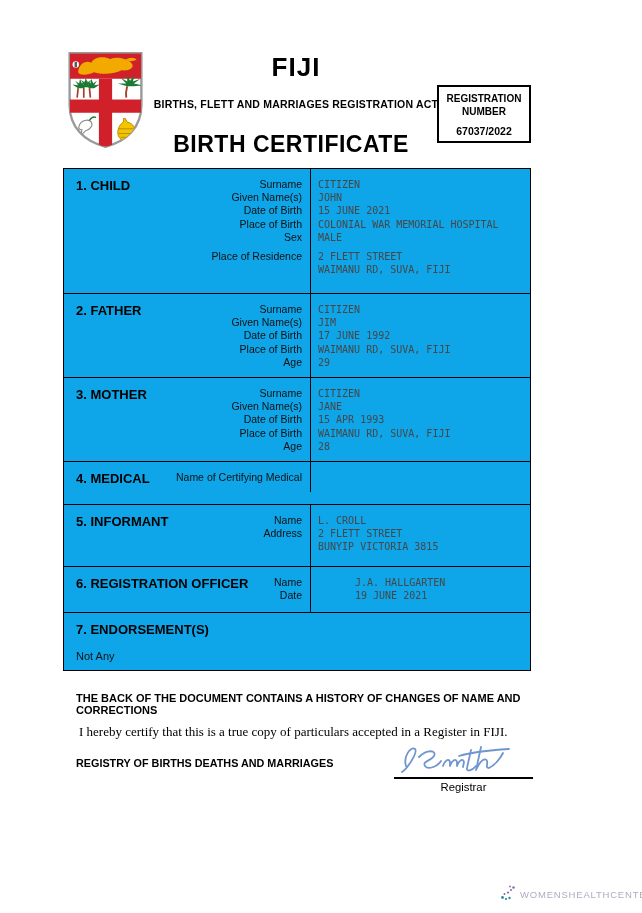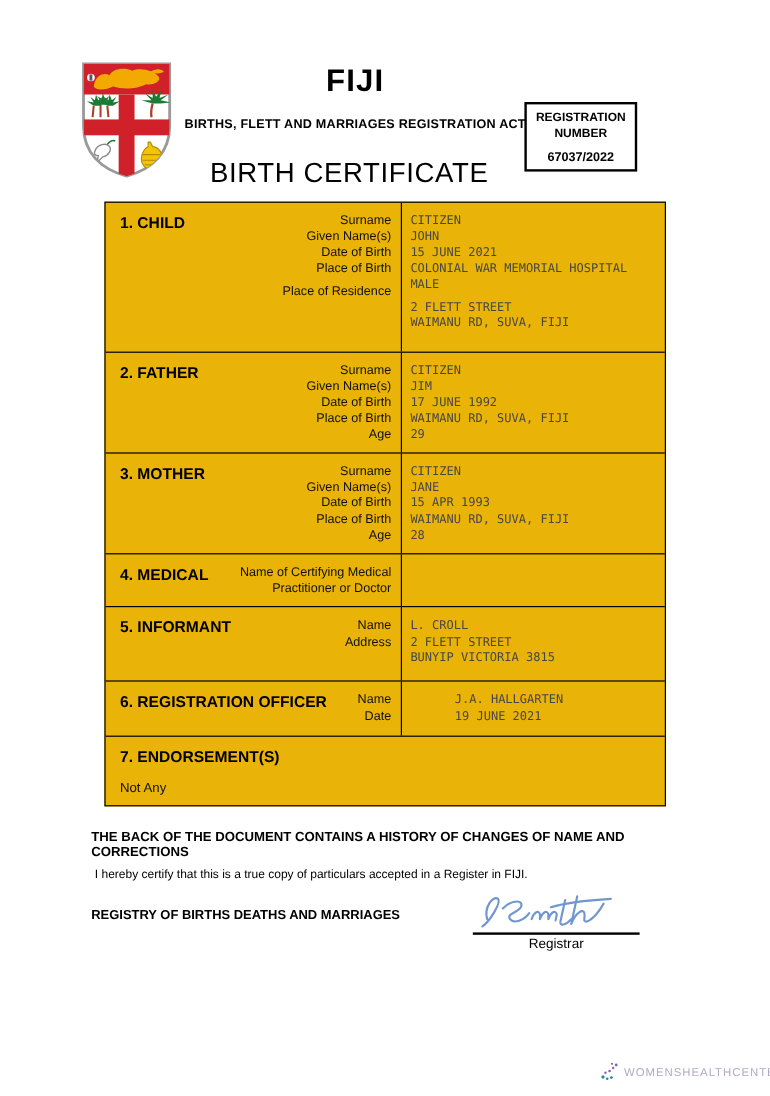--- a/index.html
+++ b/index.html
@@ -10,28 +10,28 @@
   }
   .abs { position:absolute; }
 
   
   .crest { left:63px; top:48px; width:85px; height:104px; }
   .title-fiji { left:0; top:52px; width:592px; text-align:center;
     font-size:26px; font-weight:bold; letter-spacing:1px; }
   .act-line { left:0; top:98px; width:592px; text-align:center;
     font-size:10.5px; font-weight:bold; letter-spacing:0.2px; }
   .doc-title { left:0; top:131px; width:582px; text-align:center;
-    font-size:23px; font-weight:normal; letter-spacing:0.5px; }
+    font-size:23px; font-weight:bold; letter-spacing:0.5px; }
   .reg-box { left:437px; top:85px; width:94px; height:58px;
     border:2px solid #000; text-align:center; padding-top:6px; }
   .reg-box .reg-label { font-size:10px; font-weight:bold; line-height:12.5px; }
   .reg-box .reg-number { font-size:10.5px; font-weight:bold; margin-top:7px; }
 
   
-  .cert-table { left:63px; top:168px; width:468px; border:1.5px solid #000; background:#eab308;margin-left:24px; }
+  .cert-table { left:63px; top:168px; width:468px; border:1.5px solid #000; background:#0ea5e9; }
   .row { display:flex; border-bottom:1.5px solid #000; }
   .row:last-child { border-bottom:none; }
   .row-1 { min-height:125px; }
   .row-2 { min-height:80px; }
   .row-3 { min-height:76px; }
   .row-4 { min-height:43px;flex-direction:column; }
   .row-5 { min-height:62px; }
   .row-6 { min-height:46px;gap:37px; }
   .row-7 { min-height:53px; }
   .cell-left { width:247px; border-right:1.5px solid #000;
@@ -43,21 +43,21 @@
     font-family:"DejaVu Sans Mono", monospace; font-size:10px;
     line-height:13.2px; color:#474747; white-space:nowrap; }
   .line { min-height:13.2px; }
   .spacer { height:6px; }
   .row.full { display:block; padding:9px 12px 8px 12px; }
   .row.full .heading-static { font-size:13px; font-weight:bold; }
   .row.full .note { font-size:11px; margin-top:13px; color:#111; }
 
   
   .back-note { left:76px; top:692px; width:480px; font-size:11px; font-weight:bold; }
-  .certify-line { left:79px; top:724px; width:480px; font-size:10px; }
+  .certify-line { left:79px; top:724px; width:480px; font-size:13px;font-family:Liberation Serif, serif; }
   .registry-line { left:76px; top:757px; width:340px; font-size:10.8px; font-weight:bold; }
   .sig-svg { left:397px; top:744px; width:130px; height:32px; }
   .sig-line { left:394px; top:777px; width:139px; border-top:2px solid #000; }
   .sig-role { left:394px; top:781px; width:139px; text-align:center; font-size:11.3px; }
 
   
   .watermark { left:500px; top:884px; display:flex; align-items:flex-end; gap:2px; }
   .wm-dots { width:18px; height:17px; }
   .wm-text { font-size:9.5px; letter-spacing:0.8px; color:#b3a9c0; line-height:12px; }
 </style>
@@ -119,20 +119,21 @@
 
 <div class="abs cert-table" id="cert-table">
   <div class="row row-1">
     <div class="cell-left">
       <div class="heading">1. CHILD</div>
       <div class="labels">
           <div class="line">Surname</div>
           <div class="line">Given Name(s)</div>
           <div class="line">Date of Birth</div>
           <div class="line">Place of Birth</div>
+          <div class="line">Sex</div>
           <div class="spacer"></div>
           <div class="line">Place of Residence</div>
         </div>
     </div>
     <div class="cell-right">
         <div class="line">CITIZEN</div>
         <div class="line">JOHN</div>
         <div class="line">15 JUNE 2021</div>
         <div class="line">COLONIAL WAR MEMORIAL HOSPITAL</div>
         <div class="line">MALE</div>
@@ -180,21 +181,20 @@
         <div class="line">WAIMANU RD, SUVA, FIJI</div>
         <div class="line">28</div>
       </div>
   </div>
 
   <div class="row row-4">
     <div class="cell-left">
       <div class="heading">4. MEDICAL</div>
       <div class="labels">
           <div class="line">Name of Certifying Medical</div>
-          <div class="line">Practitioner or Doctor</div>
         </div>
     </div>
   </div>
 
   <div class="row row-5">
     <div class="cell-left">
       <div class="heading">5. INFORMANT</div>
       <div class="labels">
           <div class="line">Name</div>
           <div class="line">Address</div>

